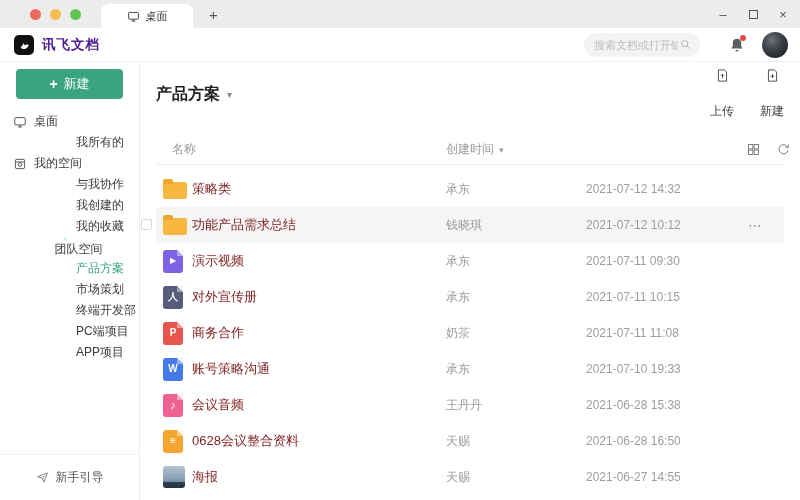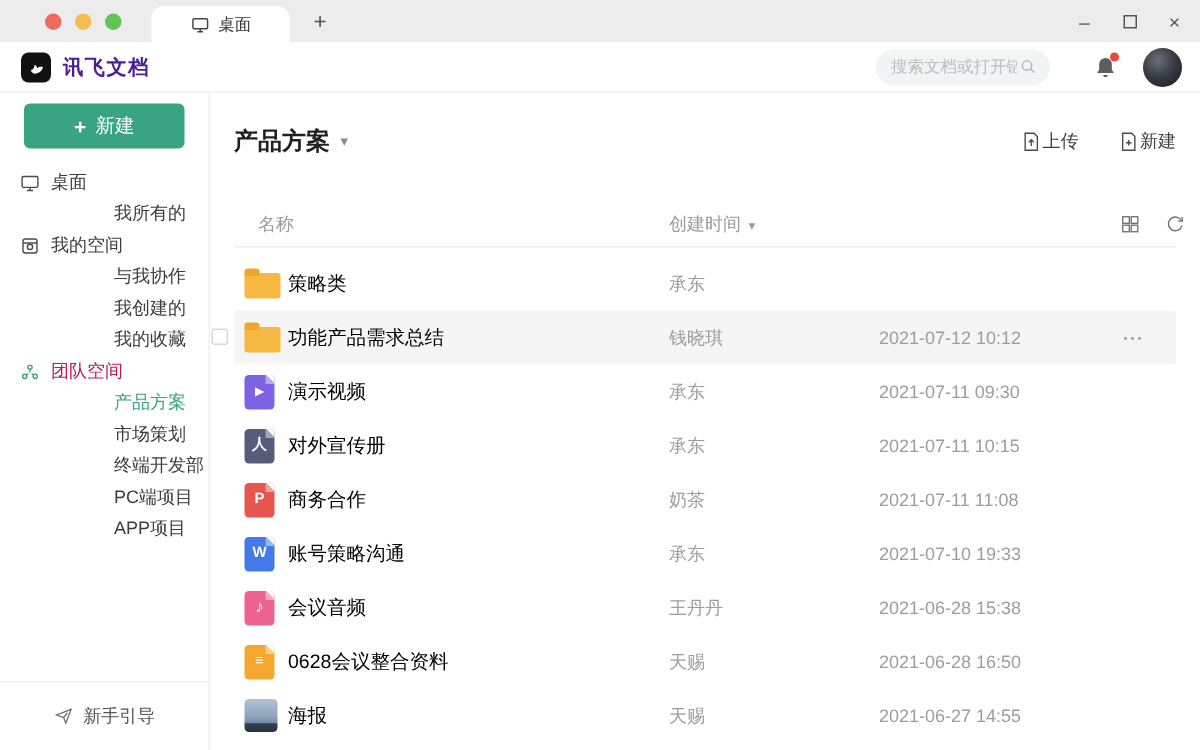--- a/index.html
+++ b/index.html
@@ -47,50 +47,50 @@
   
   .new-btn { margin:0 16px; height:30px; background:#3aa382; color:#fff; border:0; border-radius:4px;
     font-size:13px; display:flex; align-items:center; justify-content:center; gap:6px; cursor:pointer;
     font-family:inherit; }
   .new-btn .plus { font-size:14px; font-weight:bold; }
   .menu { margin-top:12px; }
   .side-item { height:21px; display:flex; align-items:center; font-size:12px; color:#3c3c3c; cursor:pointer; }
   .side-item.main { padding-left:34px; }
   .side-item.sub  { padding-left:76px; }
   .si-icon { width:14px; height:14px; margin-right:7px; margin-left:-21px; stroke:#4a4a4a; fill:none; stroke-width:1.6; }
-  .side-item.accent { color:#be185d; } .side-item.accent .si-icon { stroke:#3aa382; }
+  .side-item.accent { color:#404040;flex-direction:column; } .side-item.accent .si-icon { stroke:#3aa382; }
   .side-item.selected { color:#3aa382; }
   .side-footer { margin-top:auto; padding:10px 0 14px; }
   .side-divider { height:1px; background:#f0f0f0; margin:0 0 14px 0; }
   .guide { display:flex; align-items:center; justify-content:center; gap:7px; font-size:12px; color:#555; cursor:pointer; }
   .guide svg { width:13px; height:13px; stroke:#666; fill:none; stroke-width:1.5; }
 
   
   .page-head { margin-top:18px; height:28px; display:flex; align-items:center; }
   .page-title { font-size:16px; font-weight:bold; color:#1f1f1f; }
   .title-caret { font-size:10px; color:#8b8b8b; margin-left:7px; }
   .head-actions { margin-left:auto; display:flex; align-items:center; gap:26px; }
-  .action-btn { display:flex; align-items:center; gap:0; font-size:12px; color:#3f3f3f; cursor:pointer; background:none; border:0; font-family:inherit; }
+  .action-btn { display:flex; align-items:center; gap:20px; font-size:12px; color:#3f3f3f; cursor:pointer; background:none; border:0; font-family:inherit;flex-direction:column; }
   .action-btn svg { width:15px; height:15px; stroke:#4a4a4a; fill:none; stroke-width:1.5; }
 
   
   .grid-row { display:grid; grid-template-columns:36px 254px 140px 160px 1fr; align-items:center; }
   .thead { height:30px; margin-top:26px; font-size:12px; color:#9b9b9b; }
   .th-name { grid-column:1/3; padding-left:16px; }
   .th-caret { font-size:9px; margin-left:5px; color:#9b9b9b; }
   .th-tools { display:flex; justify-content:flex-end; align-items:center; gap:15px; }
   .th-tools svg { width:15px; height:15px; stroke:#6d6d6d; fill:none; stroke-width:1.4; cursor:pointer; }
   .head-divider { height:1px; background:#ececec; }
   .tbody { padding-top:6px; }
   .file-row { height:36px; position:relative; border-radius:2px; cursor:pointer; }
   .file-row.hover { background:#f5f5f5; }
   .row-check { position:absolute; left:-15px; top:12px; width:11px; height:11px; border:1px solid #d8d8d8;
     border-radius:2px; background:#fff; }
   .cell-icon { padding-left:7px; }
-  .cell-name { font-size:13px; color:#000000; white-space:nowrap; overflow:hidden; }
+  .cell-name { font-size:13px; color:#7f1d1d; white-space:nowrap; overflow:hidden; }
   .cell-creator, .cell-date { font-size:12px; color:#9d9d9d; }
   .more { color:#8f8f8f; font-size:14px; letter-spacing:1px; padding-left:2px; cursor:pointer; }
 
   
   .fi-file { width:20px; height:23px; border-radius:3px; position:relative; display:flex; align-items:center;
     justify-content:center; color:#fff; font-weight:bold; font-size:10px; }
   .fi-file .fold { position:absolute; top:0; right:0; width:6px; height:6px;
     background:linear-gradient(225deg,#fff 46%,rgba(255,255,255,.45) 46%); border-top-right-radius:3px; }
   .fi-file .glyph { line-height:1; }
   .fi-folder { width:24px; height:17px; background:#f6b840; border-radius:2px; position:relative; margin-top:3px; }
@@ -306,20 +306,21 @@
     <div class="head-divider"></div>
 
     <div class="tbody">
         <div class="file-row grid-row">
 
     <span class="cell-icon">
             <div class="fi-folder"></div>
           </span>
     <span class="cell-name">策略类</span>
     <span class="cell-creator">承东</span>
+    <span class="cell-date">2021-07-12 14:32</span>
 
   </div>
         <div class="file-row grid-row hover">
     <span class="row-check"></span>
     <span class="cell-icon">
             <div class="fi-folder"></div>
           </span>
     <span class="cell-name">功能产品需求总结</span>
     <span class="cell-creator">钱晓琪</span>
     <span class="cell-date">2021-07-12 10:12</span>

